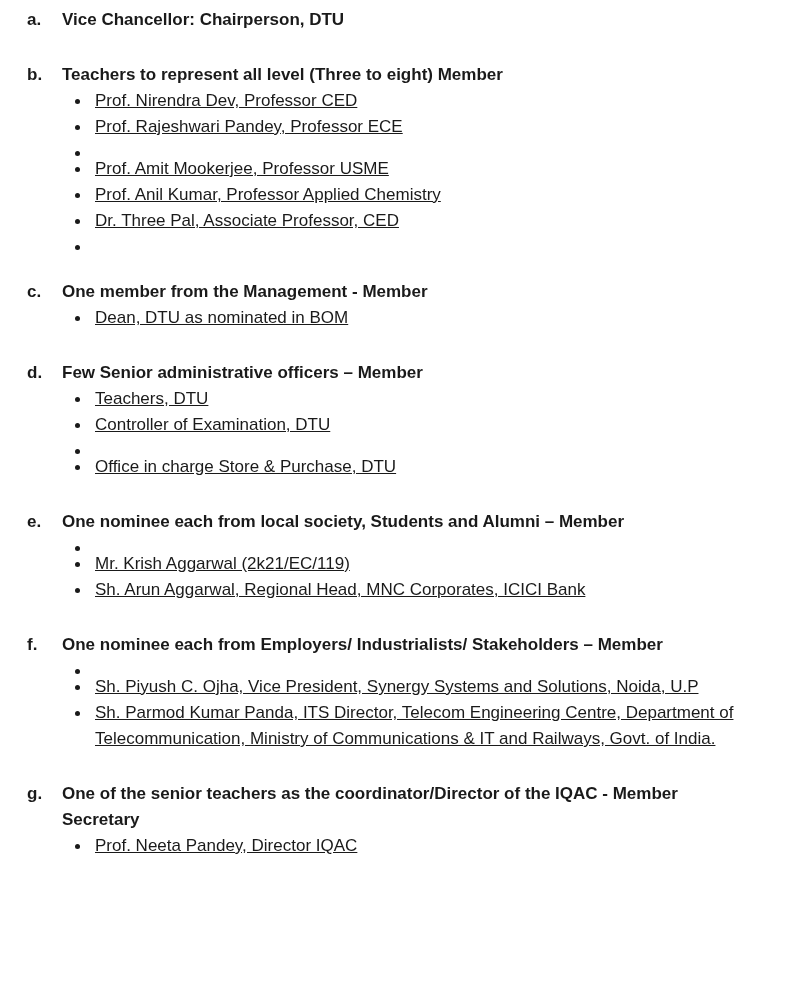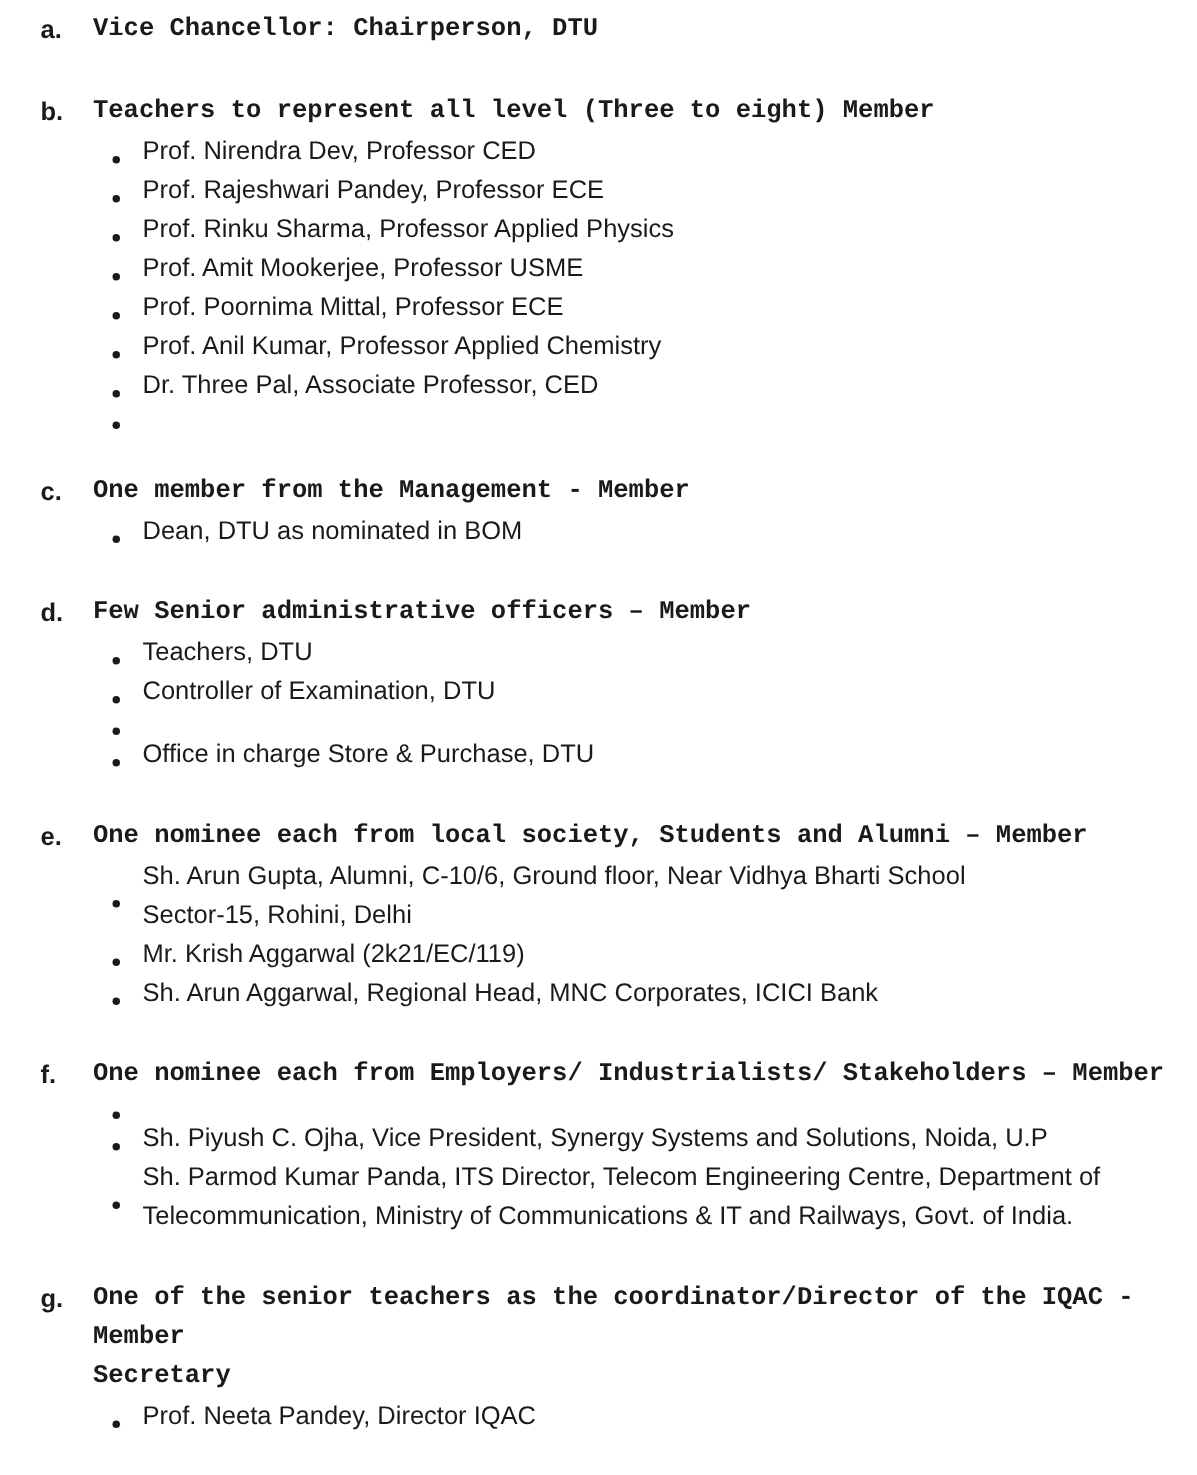--- a/index.html
+++ b/index.html
@@ -21,23 +21,22 @@
   .section + .section { margin-top: 29px; }
   .section-label {
     width: 35px;
     flex-shrink: 0;
     font-weight: 700;
   }
   .section-content { flex: 1; min-width: 0; }
   .section-heading {
     font-weight: 700;
     white-space: pre-line;
-    font-family: Liberation Mono, monospace;
   }
-  .bullet-item { display: flex; align-items: center; }
+  .bullet-item { display: flex; align-items: flex-start; text-decoration: underline; }
   .bullet-dot {
     width: 5px;
     height: 5px;
     border-radius: 50%;
     background: #1a1a1a;
     margin: 11px 0 0 13px;
     flex-shrink: 0;
   }
   .bullet-text {
     margin-left: 15px;
@@ -64,29 +63,24 @@
         <div class="bullet-item">
           <span class="bullet-dot"></span>
           <span class="bullet-text">Prof. Nirendra Dev, Professor CED</span>
         </div>
         <div class="bullet-item">
           <span class="bullet-dot"></span>
           <span class="bullet-text">Prof. Rajeshwari Pandey, Professor ECE</span>
         </div>
         <div class="bullet-item">
           <span class="bullet-dot"></span>
-          <span class="bullet-text">Prof. Rinku Sharma, Professor Applied Physics</span>
         </div>
         <div class="bullet-item">
           <span class="bullet-dot"></span>
           <span class="bullet-text">Prof. Amit Mookerjee, Professor USME</span>
-        </div>
-        <div class="bullet-item">
-          <span class="bullet-dot"></span>
-          <span class="bullet-text">Prof. Poornima Mittal, Professor ECE</span>
         </div>
         <div class="bullet-item">
           <span class="bullet-dot"></span>
           <span class="bullet-text">Prof. Anil Kumar, Professor Applied Chemistry</span>
         </div>
         <div class="bullet-item">
           <span class="bullet-dot"></span>
           <span class="bullet-text">Dr. Three Pal, Associate Professor, CED</span>
         </div>
         <div class="bullet-item">
@@ -133,22 +127,20 @@
     </div>
   </div>
 
   <div class="section">
     <span class="section-label">e.</span>
     <div class="section-content">
       <div class="section-heading">One nominee each from local society, Students and Alumni – Member</div>
       <div class="bullet-list">
         <div class="bullet-item">
           <span class="bullet-dot"></span>
-          <span class="bullet-text">Sh. Arun Gupta, Alumni, C-10/6, Ground floor, Near Vidhya Bharti School
-Sector-15, Rohini, Delhi</span>
         </div>
         <div class="bullet-item">
           <span class="bullet-dot"></span>
           <span class="bullet-text">Mr. Krish Aggarwal (2k21/EC/119)</span>
         </div>
         <div class="bullet-item">
           <span class="bullet-dot"></span>
           <span class="bullet-text">Sh. Arun Aggarwal, Regional Head, MNC Corporates, ICICI Bank</span>
         </div>
       </div>

